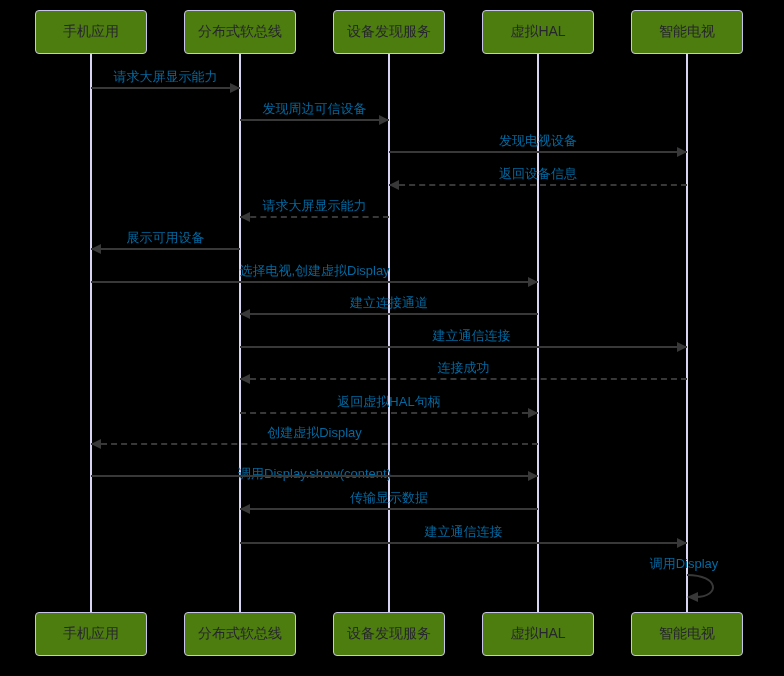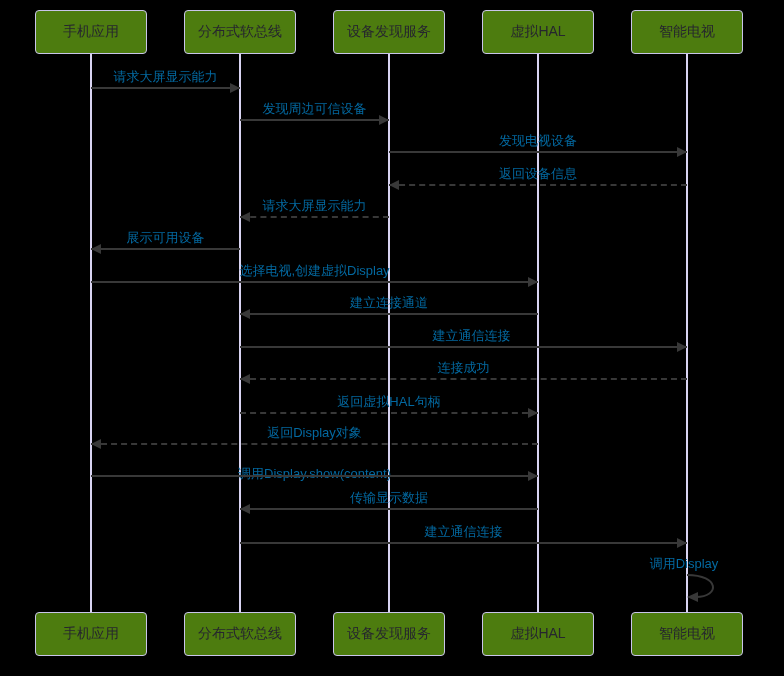--- a/index.html
+++ b/index.html
@@ -97,21 +97,21 @@
     <div class="arrowhead left" style="top: 309px; left: 240px;"></div>
     <div class="msg-label" style="left: 463.5px; top: 329px; margin-left: 8px;">建立通信连接</div>
     <div class="msg-line" style="left: 240px; top: 346px; width: 447px;"></div>
     <div class="arrowhead right" style="top: 342px; left: 677px;"></div>
     <div class="msg-label" style="left: 463.5px; top: 361px;">连接成功</div>
     <div class="msg-line dashed" style="left: 240px; top: 378px; width: 447px;"></div>
     <div class="arrowhead left" style="top: 374px; left: 240px;"></div>
     <div class="msg-label" style="left: 389px; top: 395px;">返回虚拟HAL句柄</div>
     <div class="msg-line dashed" style="left: 240px; top: 412px; width: 298px;"></div>
     <div class="arrowhead right" style="top: 408px; left: 528px;"></div>
-    <div class="msg-label" style="left: 314.5px; top: 426px;">返回Display对象</div>
+    <div class="msg-label" style="left: 314.5px; top: 426px;">创建虚拟Display</div>
     <div class="msg-line dashed" style="left: 91px; top: 443px; width: 447px;"></div>
     <div class="arrowhead left" style="top: 439px; left: 91px;"></div>
     <div class="msg-label" style="left: 314.5px; top: 458px; margin-top: 9px;">调用Display.show(content)</div>
     <div class="msg-line" style="left: 91px; top: 475px; width: 447px;"></div>
     <div class="arrowhead right" style="top: 471px; left: 528px;"></div>
     <div class="msg-label" style="left: 389px; top: 491px;">传输显示数据</div>
     <div class="msg-line" style="left: 240px; top: 508px; width: 298px;"></div>
     <div class="arrowhead left" style="top: 504px; left: 240px;"></div>
     <div class="msg-label" style="left: 463.5px; top: 525px;">建立通信连接</div>
     <div class="msg-line" style="left: 240px; top: 542px; width: 447px;"></div>

